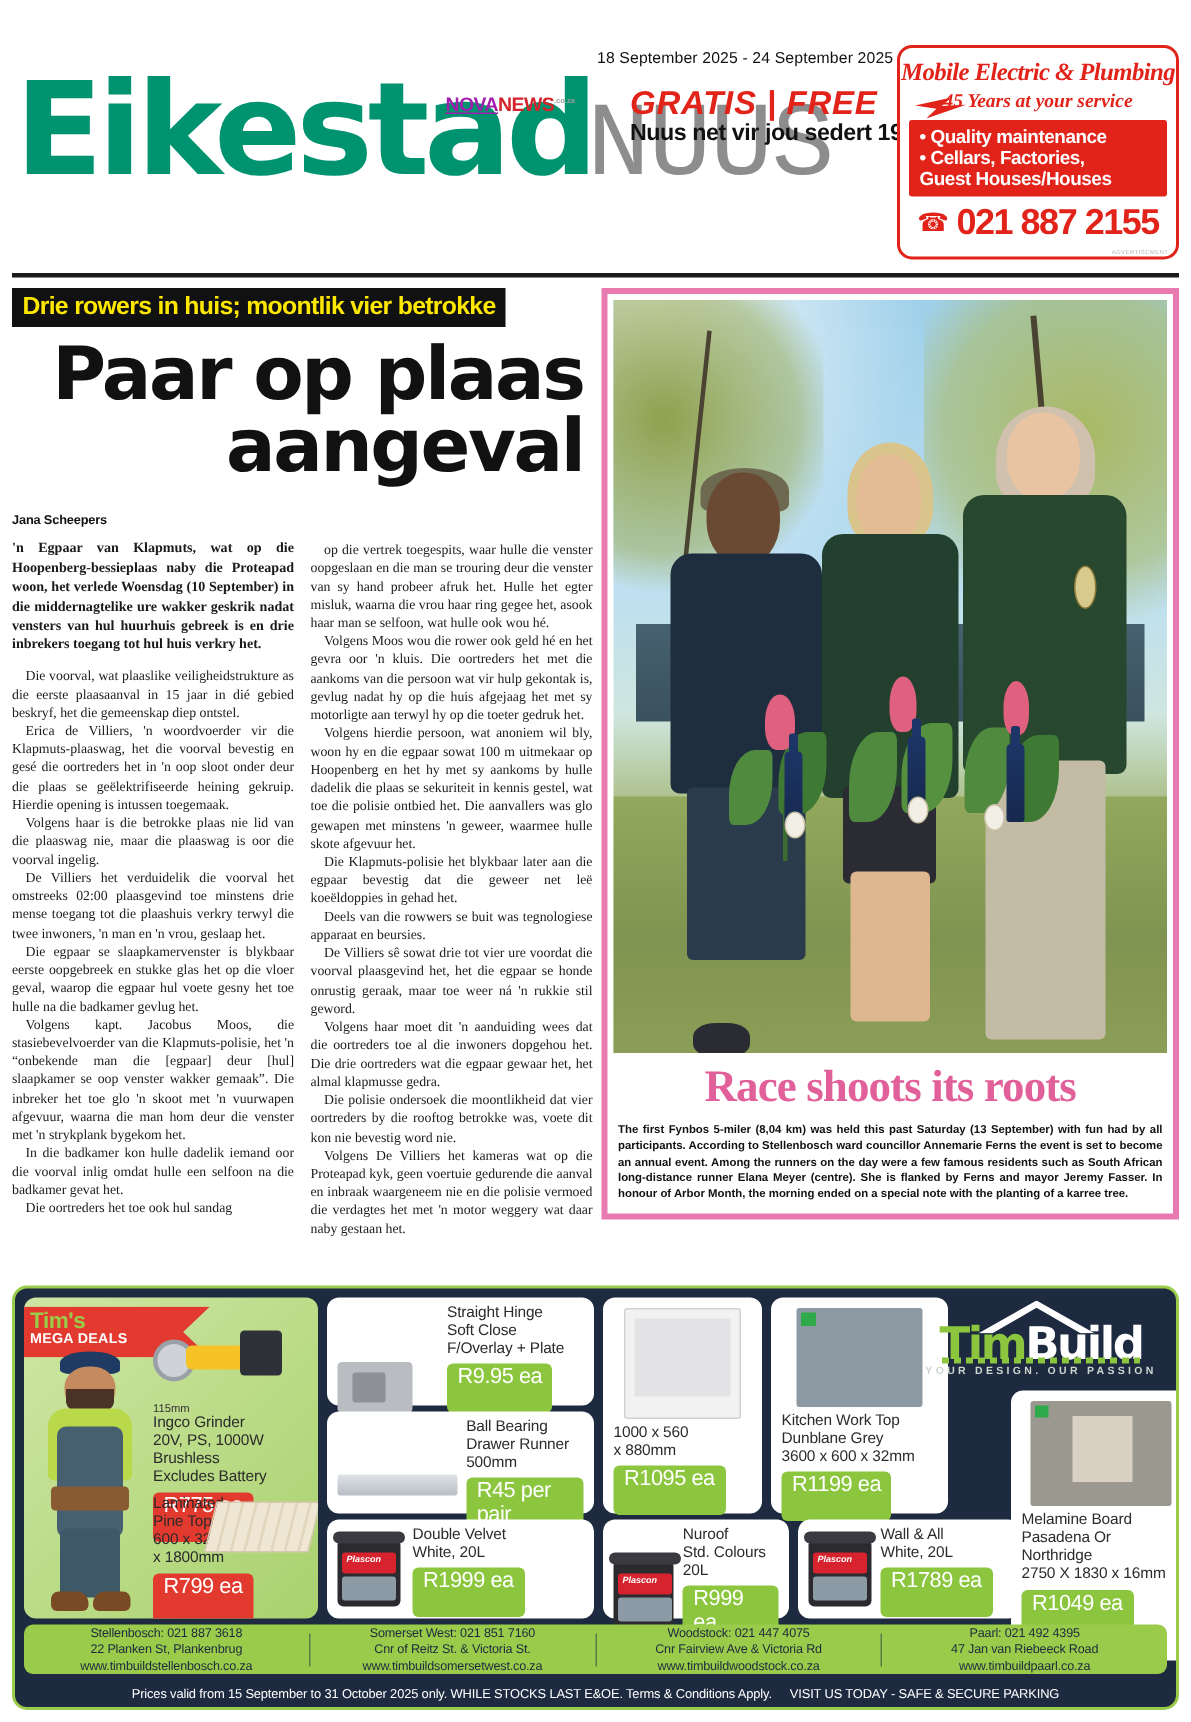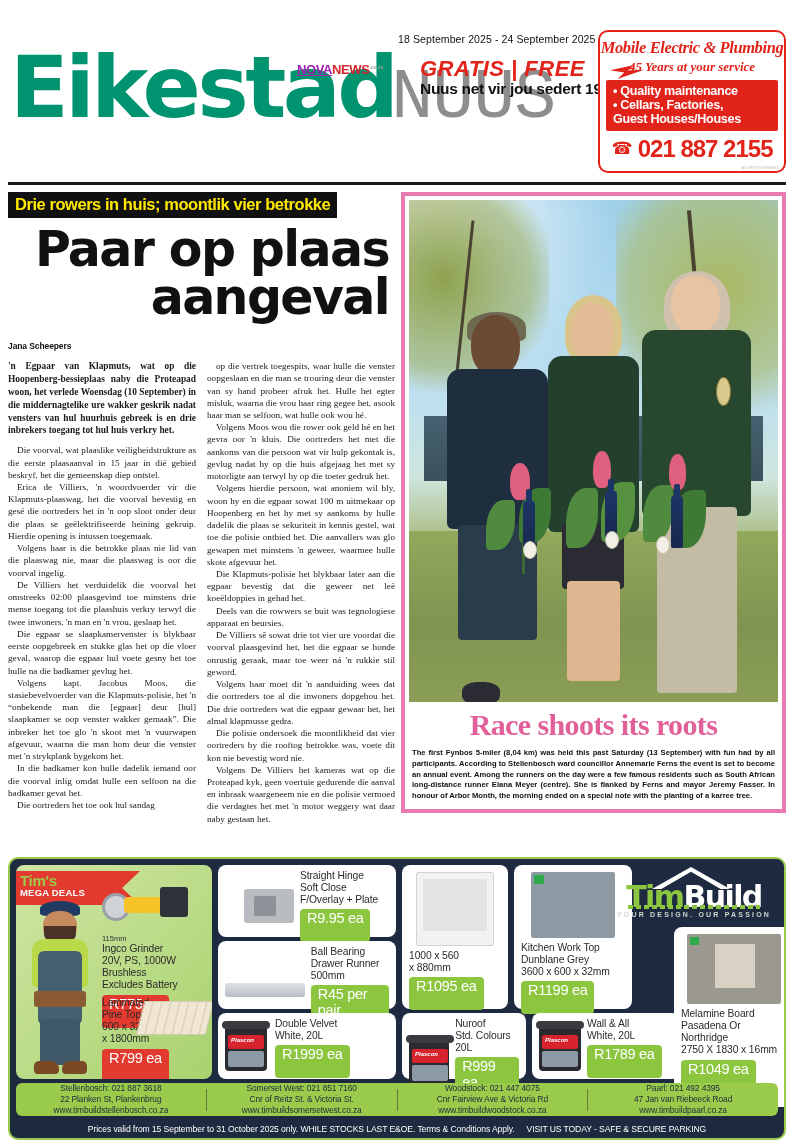--- a/index.html
+++ b/index.html
@@ -497,21 +497,21 @@
           <div class="tb-desc" style="white-space:pre-line;">Laminated
 Pine Top
 600 x 32
 x 1800mm</div>
           <div class="pine" style="position:absolute;right:-4px;top:4px;"></div>
           <div class="tb-price red">R799 ea</div>
         </div>
       </div>
 
       <div class="tb-item" style="left:208px;top:6px;width:178px;height:72px;">
-        <div style="display:flex;gap:6px;align-items:center;margin-left:19px;">
+        <div style="display:flex;gap:23px;align-items:flex-end;">
           <div class="hinge"></div>
           <div>
             <div class="tb-desc" style="white-space:pre-line;">Straight Hinge
 Soft Close
 F/Overlay + Plate</div>
             <div class="tb-price">R9.95 ea</div>
           </div>
         </div>
       </div>
 

